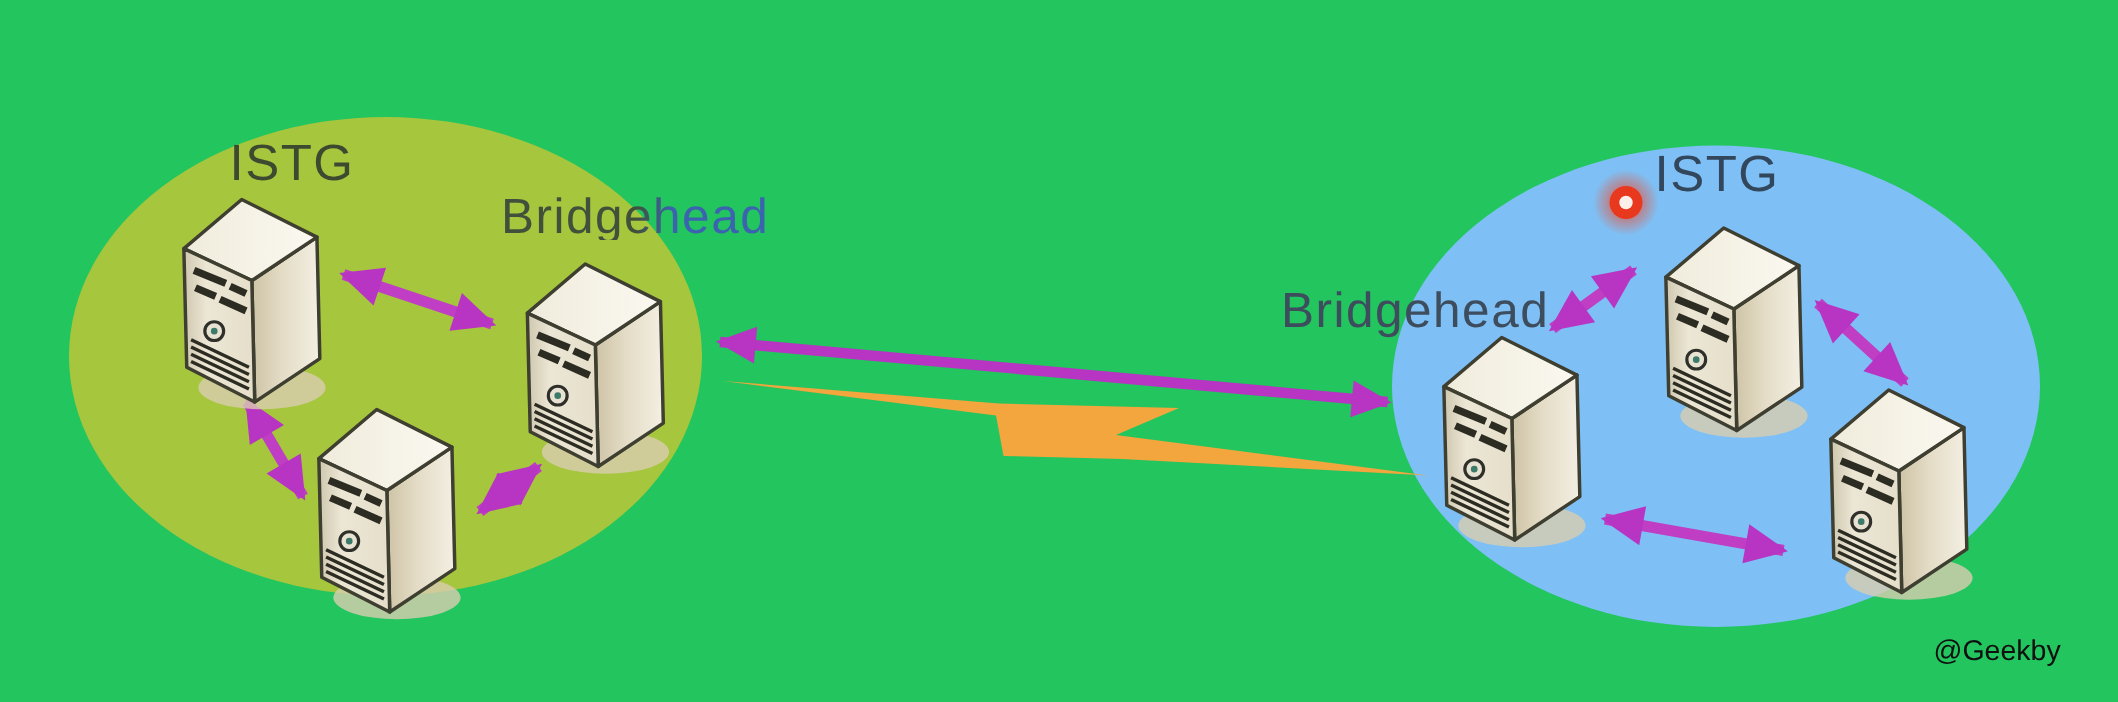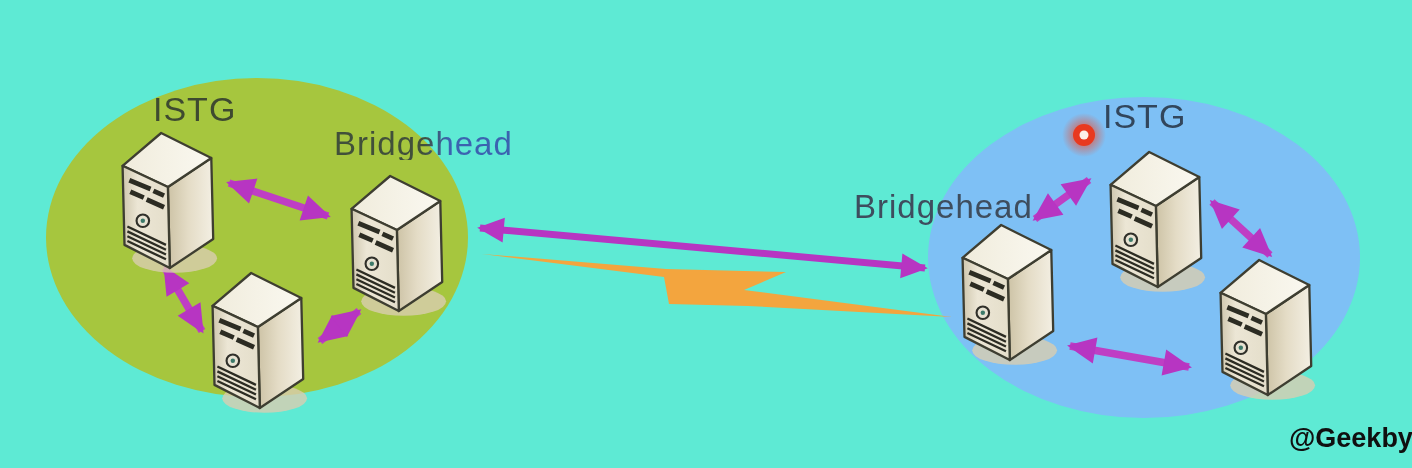--- a/index.html
+++ b/index.html
@@ -1,29 +1,29 @@
 <!DOCTYPE html>
 <html><head>
 <meta charset="utf-8">
 <style>
   html,body{margin:0;padding:0;background:#ffffff;}
   .stage{
-    position:relative;width:1412px;height:468px;background:#5eead4;overflow:hidden;
+    position:relative;width:1412px;height:468px;background:#22c55e;overflow:hidden;
     font-family:"Liberation Sans", sans-serif;
   }
   .layer{position:absolute;left:0;top:0;width:1412px;height:468px;}
   .server{position:absolute;}
   .lbl{position:absolute;line-height:1;white-space:nowrap;letter-spacing:1px;}
   .lbl-istg-left   {left:153px;top:92px;  font-size:34px;color:#3e4a30;font-weight:400;}
   .lbl-bridge-left {left:334px;top:127px; font-size:33px;font-weight:400;
                     background:linear-gradient(90deg,#41503a 0%,#41503a 50%,#3b63b0 64%,#3b63b0 100%);
                     -webkit-background-clip:text;background-clip:text;color:transparent;}
   .lbl-bridge-right{left:854px;top:190px; font-size:33px;color:#3e4d5e;font-weight:400;}
   .lbl-istg-right  {left:1103px;top:99px; font-size:34px;color:#32465c;font-weight:400;}
-  .watermark{left:1289px;top:425px;font-size:27px;color:#101010;font-weight:700;letter-spacing:0;}
+  .watermark{left:1289px;top:425px;font-size:19px;color:#101010;font-weight:400;letter-spacing:0;}
   .alert{position:absolute;left:1061px;top:112px;}
 </style>
 </head>
 <body>
 
 <div class="stage">
 
   <svg class="layer" viewBox="0 0 1412 468">
     <defs>
       <marker id="ah" viewBox="0 0 10 10" refX="9" refY="5" markerWidth="4" markerHeight="4" orient="auto-start-reverse" markerUnits="strokeWidth">

